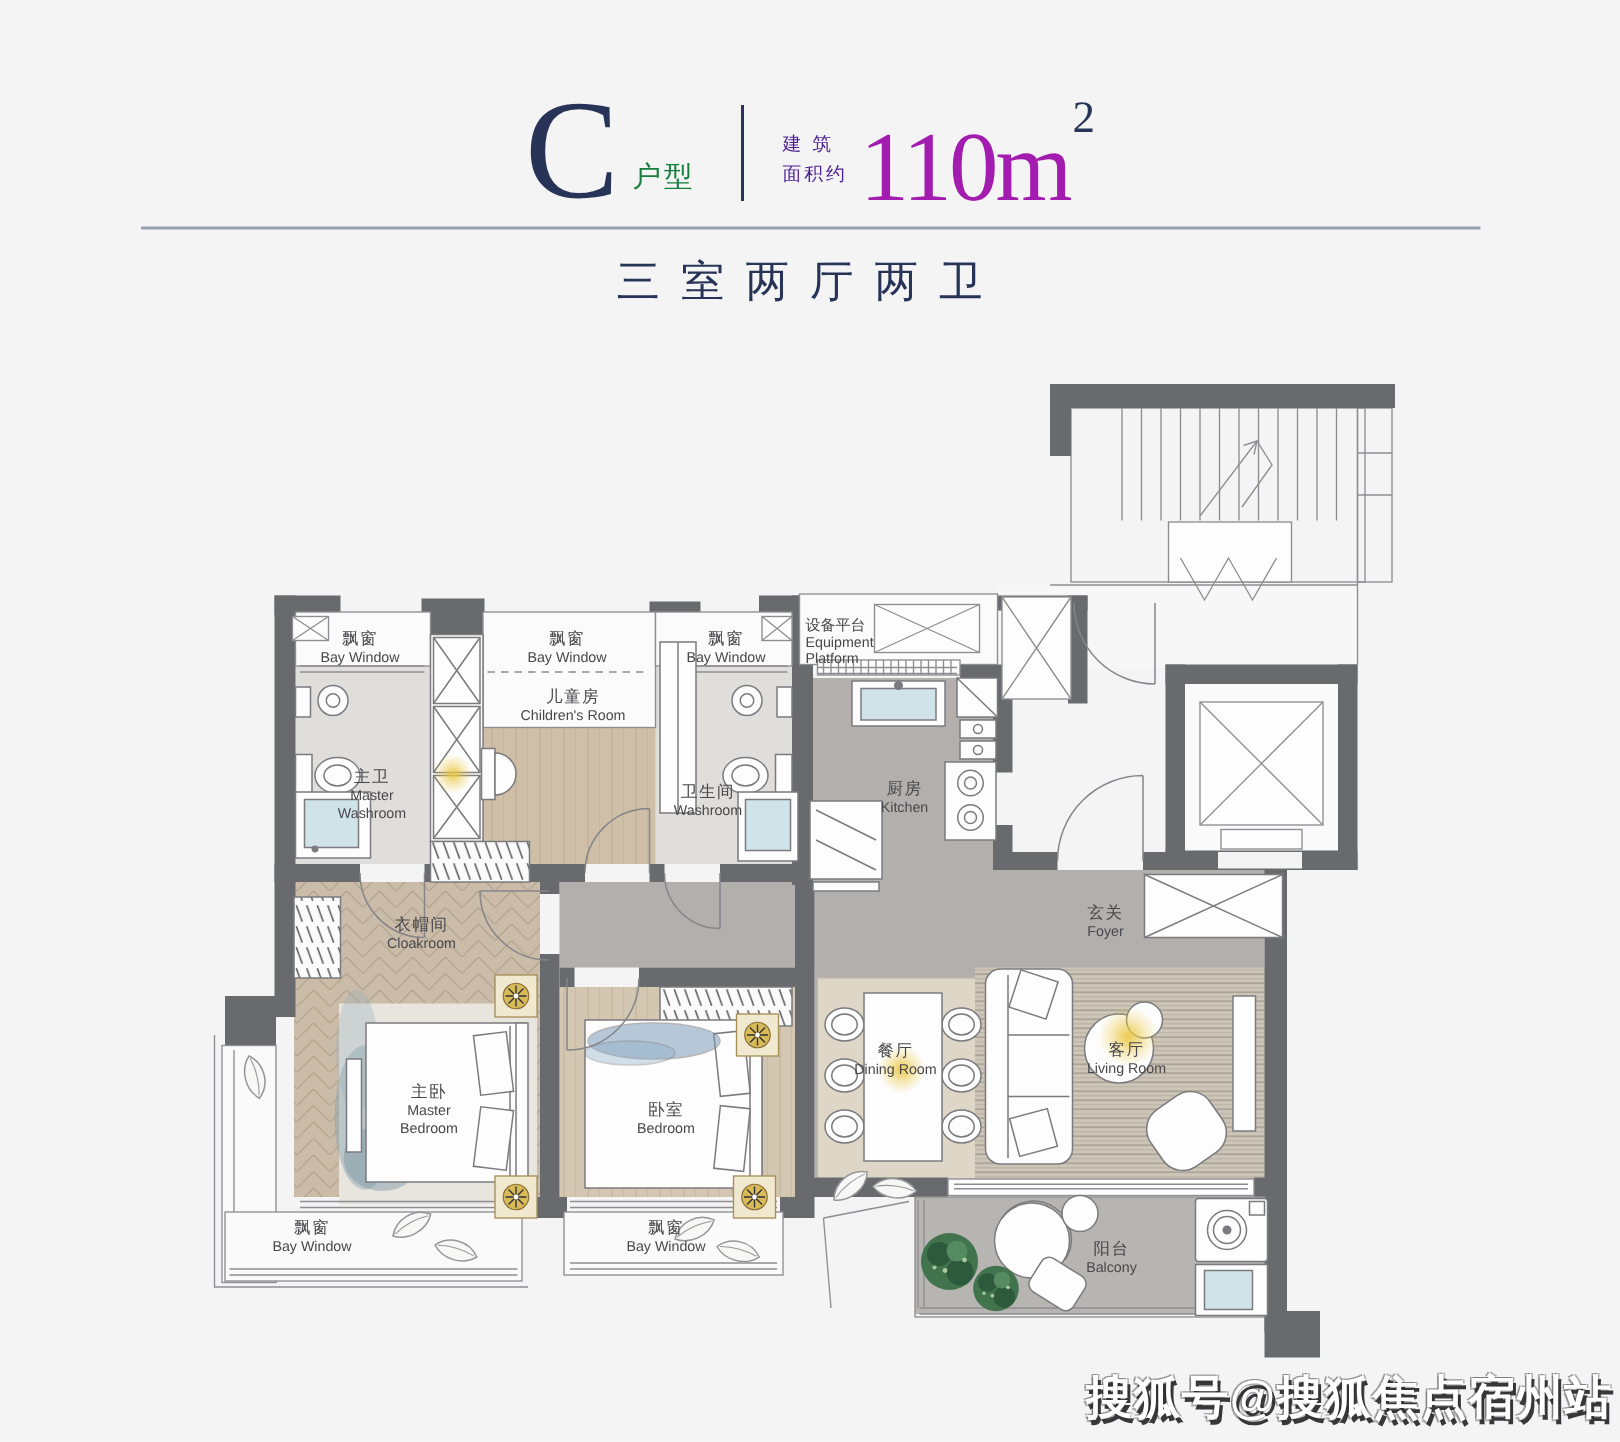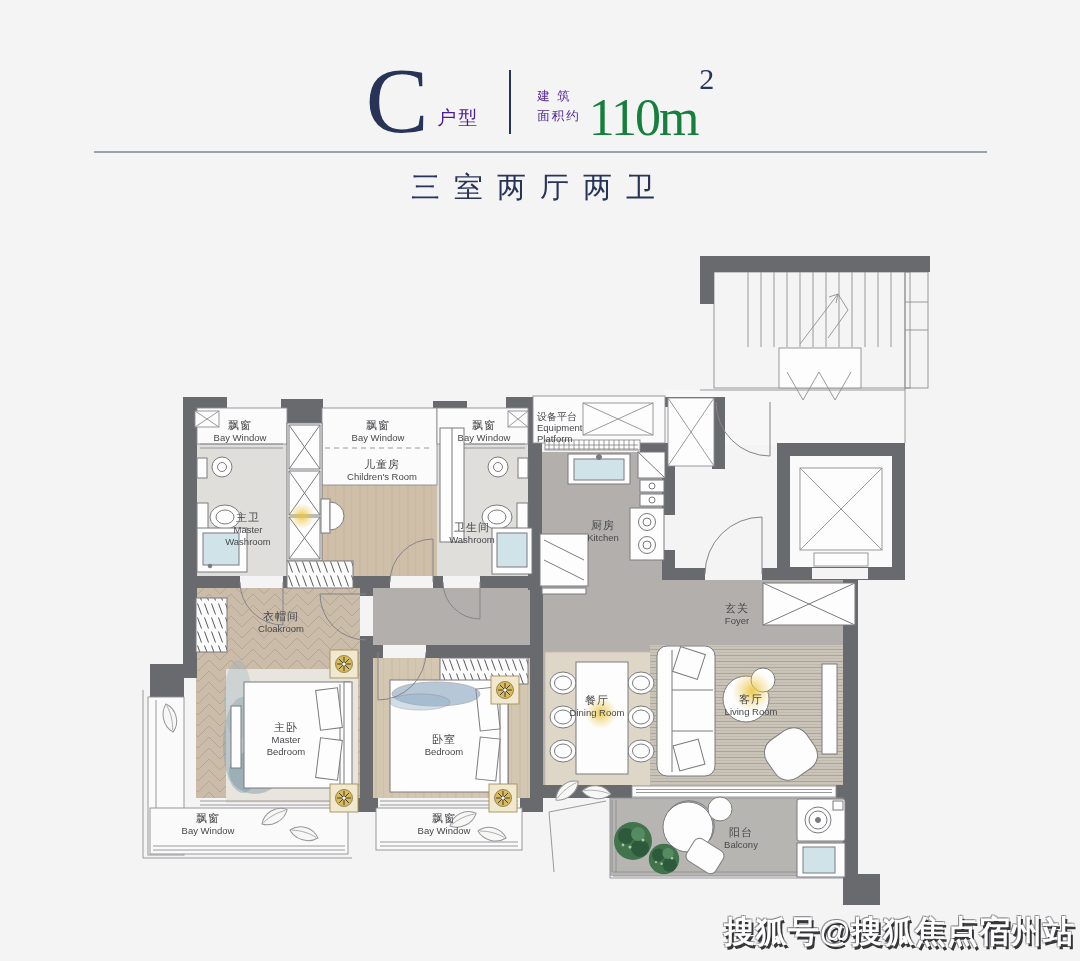--- a/index.html
+++ b/index.html
@@ -2,24 +2,24 @@
 <html><head>
 <meta charset="utf-8">
 <style>
   html,body{margin:0;padding:0;}
   .page{position:relative;width:1080px;height:961px;background:#f4f4f5;overflow:hidden;
         font-family:"Liberation Sans",sans-serif;}
   
   .header{position:absolute;top:0;left:0;width:100%;}
   .title-row{display:flex;justify-content:center;align-items:flex-end;margin-top:60px;height:76px;}
   .unit-letter{font-family:"Liberation Serif",serif;font-size:94px;line-height:.76;color:#273357;}
-  .unit-type{font-size:19px;color:#4c1d95;margin:0 0 5px 9px;letter-spacing:2px;}
+  .unit-type{font-size:19px;color:#15803d;margin:0 0 5px 9px;letter-spacing:2px;}
   .v-divider{width:2px;height:64px;background:#273357;margin:0 26px 2px 30px;}
   .area-prefix{font-size:12.5px;line-height:1.6;color:#4c1d95;margin:0 8px 10px 0;letter-spacing:2px;text-align:justify;}
-  .area-value{font-family:"Liberation Serif",serif;font-size:52px;line-height:.72;color:#15803d;letter-spacing:-2px;}
+  .area-value{font-family:"Liberation Serif",serif;font-size:66px;line-height:.72;color:#a21caf;letter-spacing:-2px;}
   .area-sup{font-family:"Liberation Serif",serif;font-size:30px;color:#273357;display:inline-block;transform:translateY(-40px);margin-left:2px;}
   .rule{width:893px;height:2px;background:#99a1b1;margin:15px auto 0;}
   .subtitle{margin-top:15px;text-align:center;font-family:"Liberation Serif",serif;font-size:29px;
             letter-spacing:14px;color:#273357;}
   
   .floorplan{position:absolute;left:0;top:0;}
   .floorplan text{font-family:"Liberation Sans",sans-serif;fill:#48484c;}
   .zh{font-size:11px;letter-spacing:1px;}
   .en{font-size:9.5px;}
   

